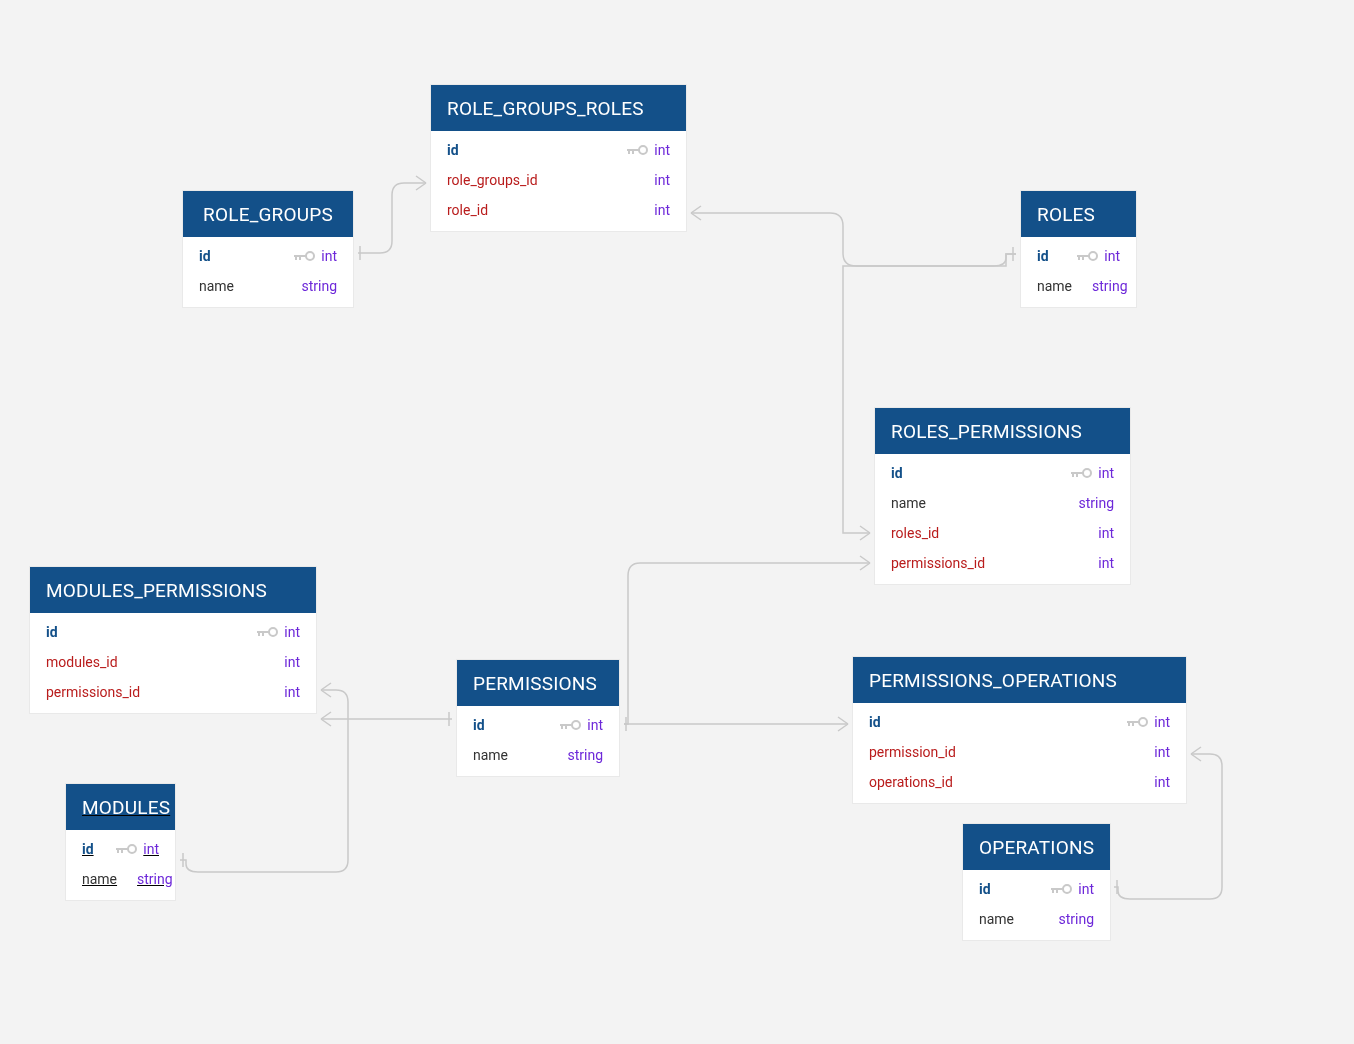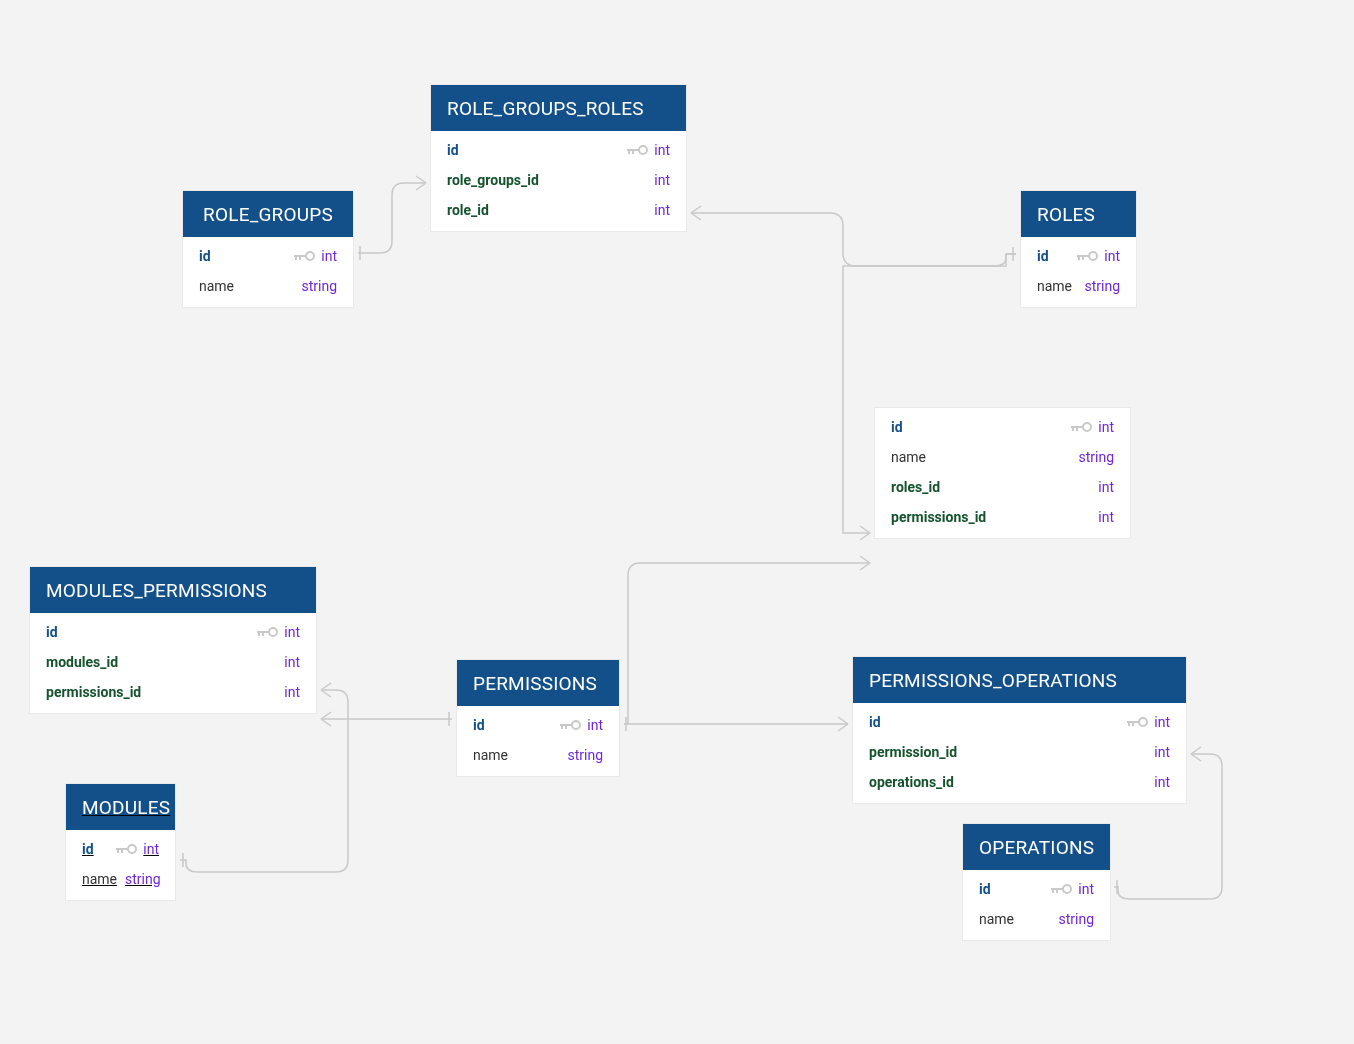--- a/index.html
+++ b/index.html
@@ -39,37 +39,37 @@
   .table .rows {
     padding: 4px 0 6px 0;
   }
   .row {
     display: flex;
     align-items: center;
     justify-content: space-between;
     padding: 7px 16px;
     font-size: 14px;
     color: #333333;
-    gap: 8px;
+    gap: 20px;
   }
   .row .left {
     display: flex;
     align-items: center;
     gap: 8px;
   }
   .row .name {
     white-space: nowrap;
   }
   .row .name.pk {
     color: #135089;
     font-weight: 700;
   }
   .row .name.fk {
-    font-weight: 700;
-    color: #14532d;
+    font-weight: 400;
+    color: #b91c1c;
   }
   .row .type {
     color: #6d28d9;
     font-size: 14px;
   }
   .row .keyslot {
     display: inline-flex;
     align-items: center;
     justify-content: flex-end;
     gap: 6px;
@@ -210,20 +210,21 @@
             <div class="left">
               <span class="name">name</span>
             </div>
             <div class="keyslot">
               <span class="type">string</span>
             </div>
           </div>
         </div>
       </div>
       <div class="table" style="left: 875px; top: 408px; width: 255px;">
+        <div class="hdr">ROLES_PERMISSIONS</div>
         <div class="rows">
           <div class="row">
             <div class="left">
               <span class="name pk">id</span>
             </div>
             <div class="keyslot">
               <svg class="key-icon" viewBox="0 0 22 12">
                 <g fill="none" stroke="#c9c9c9" stroke-width="2">
                   <circle cx="17" cy="6" r="4"></circle>
                   <path d="M13 6 L1 6"></path>

